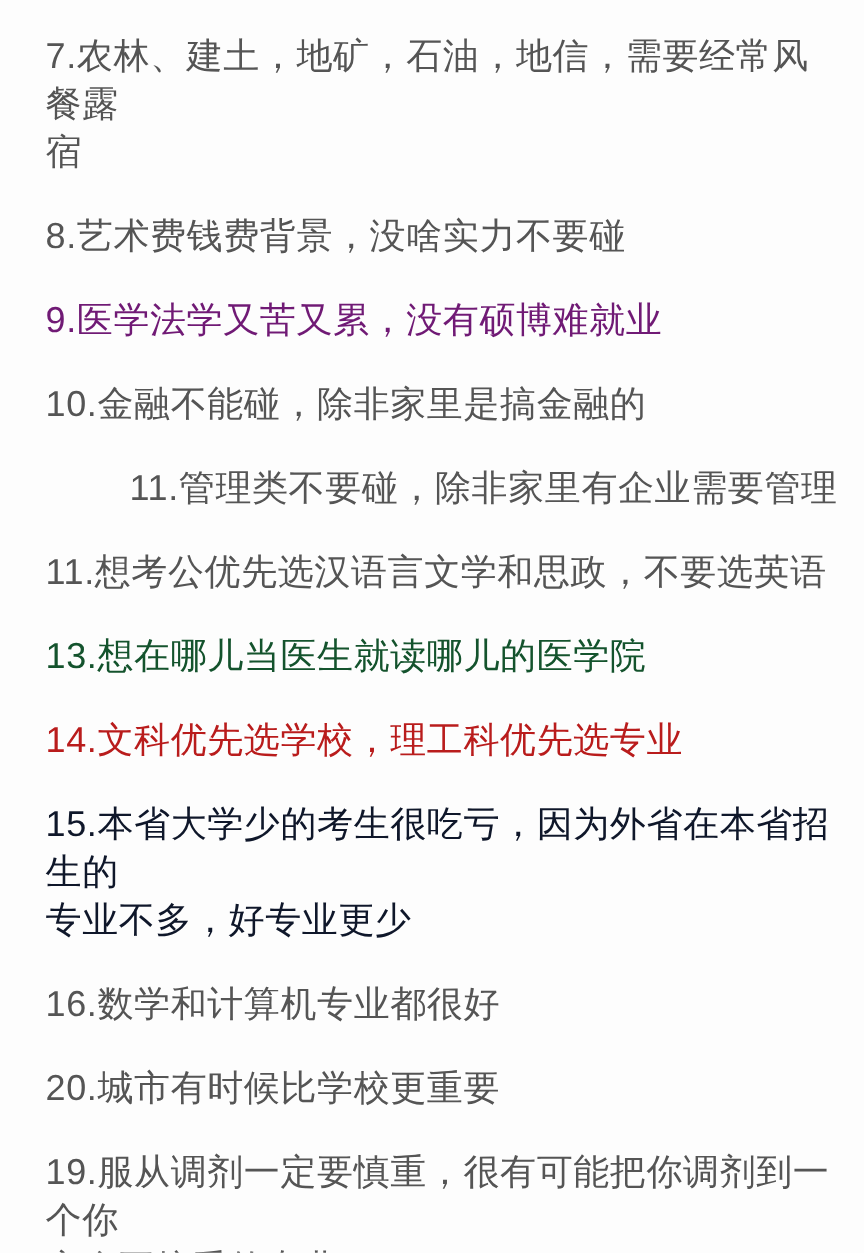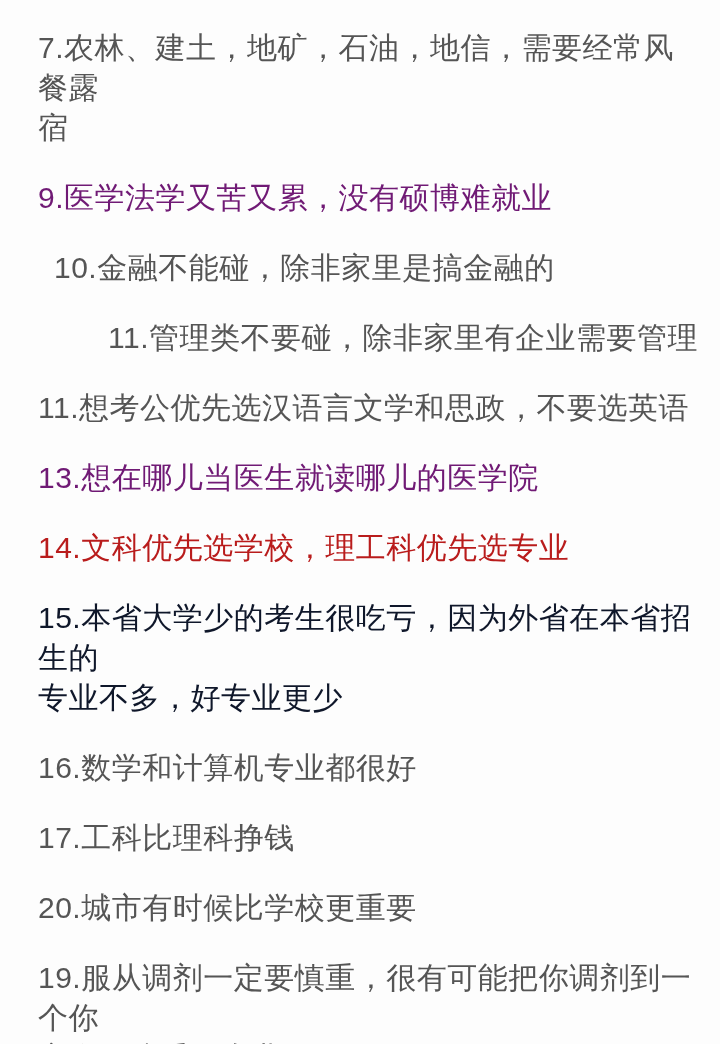--- a/index.html
+++ b/index.html
@@ -33,27 +33,27 @@
     word-break: break-all;
   }
 </style>
 </head>
 <body style="background: rgb(253, 253, 253);">
 
 <div class="page">
   <div class="advice-list" id="advice-list">
       <p class="item" style="color: rgb(85, 85, 85);">7.农林、建土，地矿，石油，地信，需要经常风餐露
 宿</p>
+      <p class="item" style="color: rgb(85, 85, 85);">8.艺术费钱费背景，没啥实力不要碰</p>
       <p class="item" style="color: #701a75;">9.医学法学又苦又累，没有硕博难就业</p>
-      <p class="item" style="color: rgb(85, 85, 85); margin-left: 16px;">10.金融不能碰，除非家里是搞金融的</p>
+      <p class="item" style="color: rgb(85, 85, 85);">10.金融不能碰，除非家里是搞金融的</p>
       <p class="item" style="color: rgb(85, 85, 85); text-align: right;">11.管理类不要碰，除非家里有企业需要管理</p>
       <p class="item" style="color: rgb(85, 85, 85);">11.想考公优先选汉语言文学和思政，不要选英语</p>
-      <p class="item" style="color: #701a75;">13.想在哪儿当医生就读哪儿的医学院</p>
+      <p class="item" style="color: #14532d;">13.想在哪儿当医生就读哪儿的医学院</p>
       <p class="item" style="color: #b91c1c;">14.文科优先选学校，理工科优先选专业</p>
       <p class="item" style="color: #0f172a;">15.本省大学少的考生很吃亏，因为外省在本省招生的
 专业不多，好专业更少</p>
       <p class="item" style="color: rgb(85, 85, 85);">16.数学和计算机专业都很好</p>
-      <p class="item" style="color: rgb(85, 85, 85);">17.工科比理科挣钱</p>
       <p class="item" style="color: rgb(85, 85, 85);">20.城市有时候比学校更重要</p>
       <p class="item" style="color: rgb(85, 85, 85);">19.服从调剂一定要慎重，很有可能把你调剂到一个你
 完全不接受的专业</p>
     </div>
 </div>
 
 </body></html>

